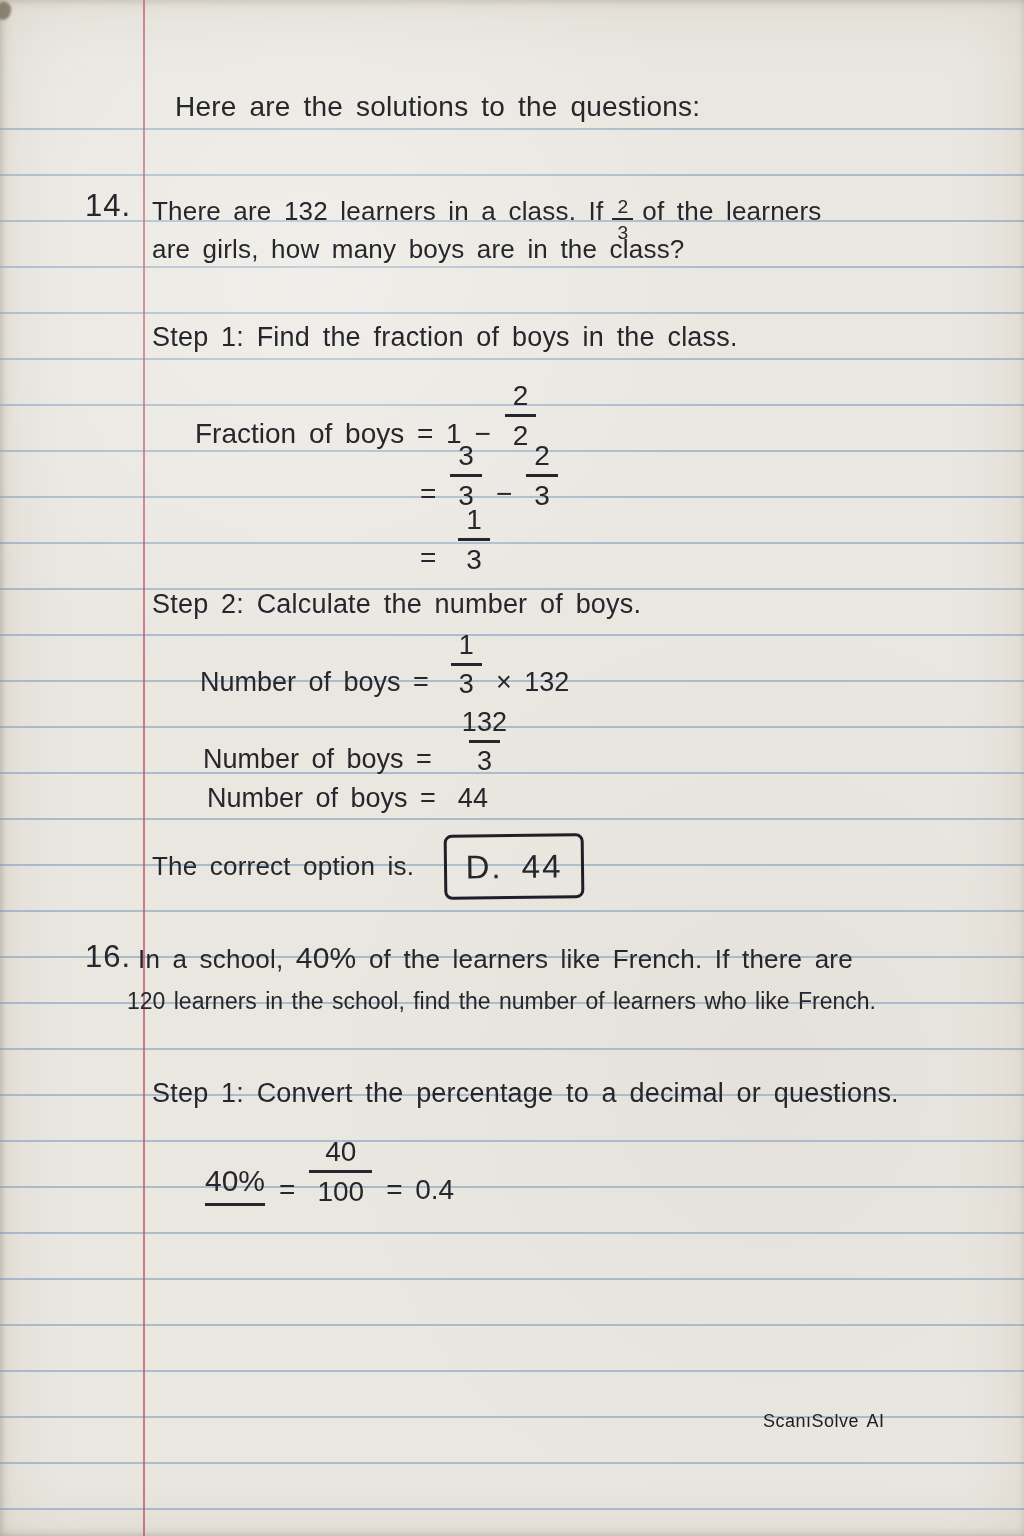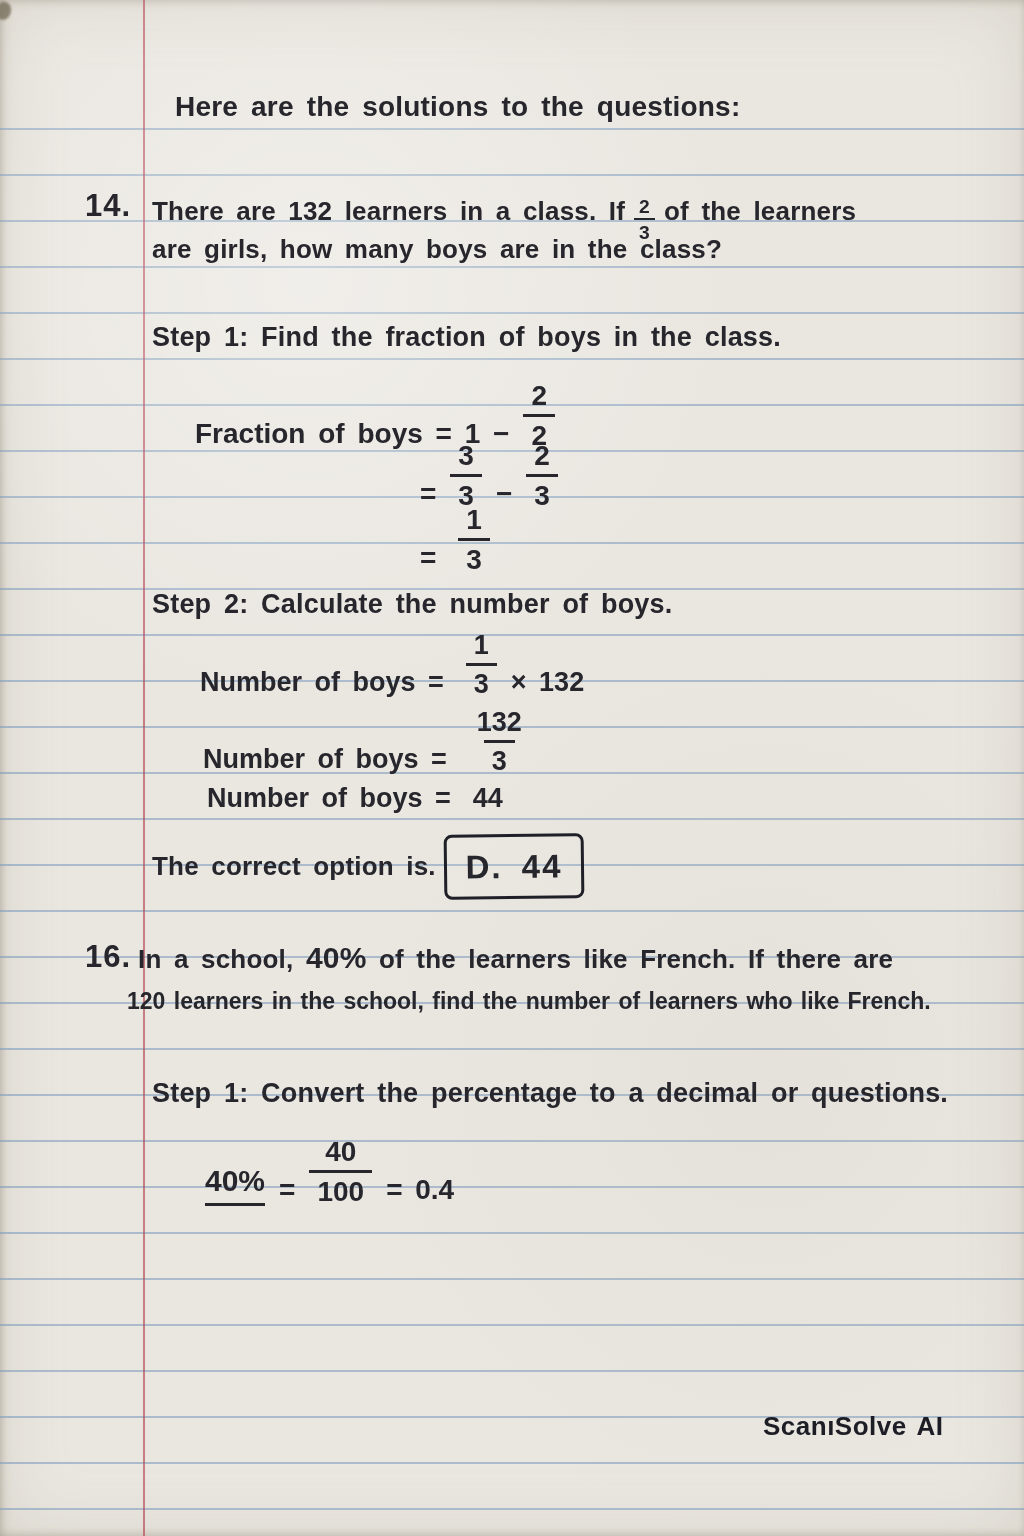--- a/index.html
+++ b/index.html
@@ -4,21 +4,20 @@
 <style>
   html,body { margin:0; padding:0; background:#d8d4cc; }
   .page {
     position:relative; width:1024px; height:1536px; overflow:hidden;
     background:#eae7e1; color:#26262c;
     font-family:"Liberation Sans", sans-serif;
     box-shadow: inset 0 0 70px rgba(150,140,115,0.20),
                 inset 5px 0 12px -4px rgba(120,110,90,0.30),
                 inset 0 5px 10px -4px rgba(120,110,90,0.25),
                 inset 0 -4px 8px -3px rgba(120,110,90,0.28);
-    font-weight: bold;
   }
   .texture {
     position:absolute; inset:0; pointer-events:none;
     background:
       radial-gradient(ellipse 60% 40% at 30% 18%, rgba(255,255,255,0.30), rgba(255,255,255,0) 70%),
       radial-gradient(ellipse 70% 50% at 75% 70%, rgba(185,178,160,0.10), rgba(185,178,160,0) 60%);
   }
   .ruled {
     position:absolute; left:0; right:0; top:128px; bottom:0;
     background-image: linear-gradient(to bottom, rgba(118,152,188,0.55) 0px, rgba(118,152,188,0.55) 2px, rgba(118,152,188,0) 2px);
@@ -49,21 +48,21 @@
   .frac-inline .den { border-top:2.5px solid #26262c; padding:3px 5px 0; }
   .pct-big { font-size:30px; }
   .underlined { border-bottom:3px solid #26262c; padding-bottom:5px; }
   .answer-box {
     position:absolute; left:444px; top:834px; width:134px; height:59px;
     border:3.5px solid #1f1f27; border-radius:8px;
     display:flex; align-items:center; justify-content:center;
     font-size:33px; letter-spacing:2px; word-spacing:8px;
     transform:rotate(-0.7deg); background:rgba(255,255,255,0.06);
   }
-  .watermark { position:absolute; left:763px; top:1411px; font-size:26px; letter-spacing:0.5px; word-spacing:3px; color:#1d1d25; }
+  .watermark { position:absolute; left:763px; top:1411px; font-size:18px; letter-spacing:0.5px; word-spacing:3px; color:#1d1d25; }
   .gap-lg { margin-left:22px; }
   .gap-md { margin-left:14px; }
 </style>
 </head>
 <body>
 
 <div class="page">
   <div class="ruled"></div>
   <div class="margin-line"></div>
   <div class="corner-speck"></div>

